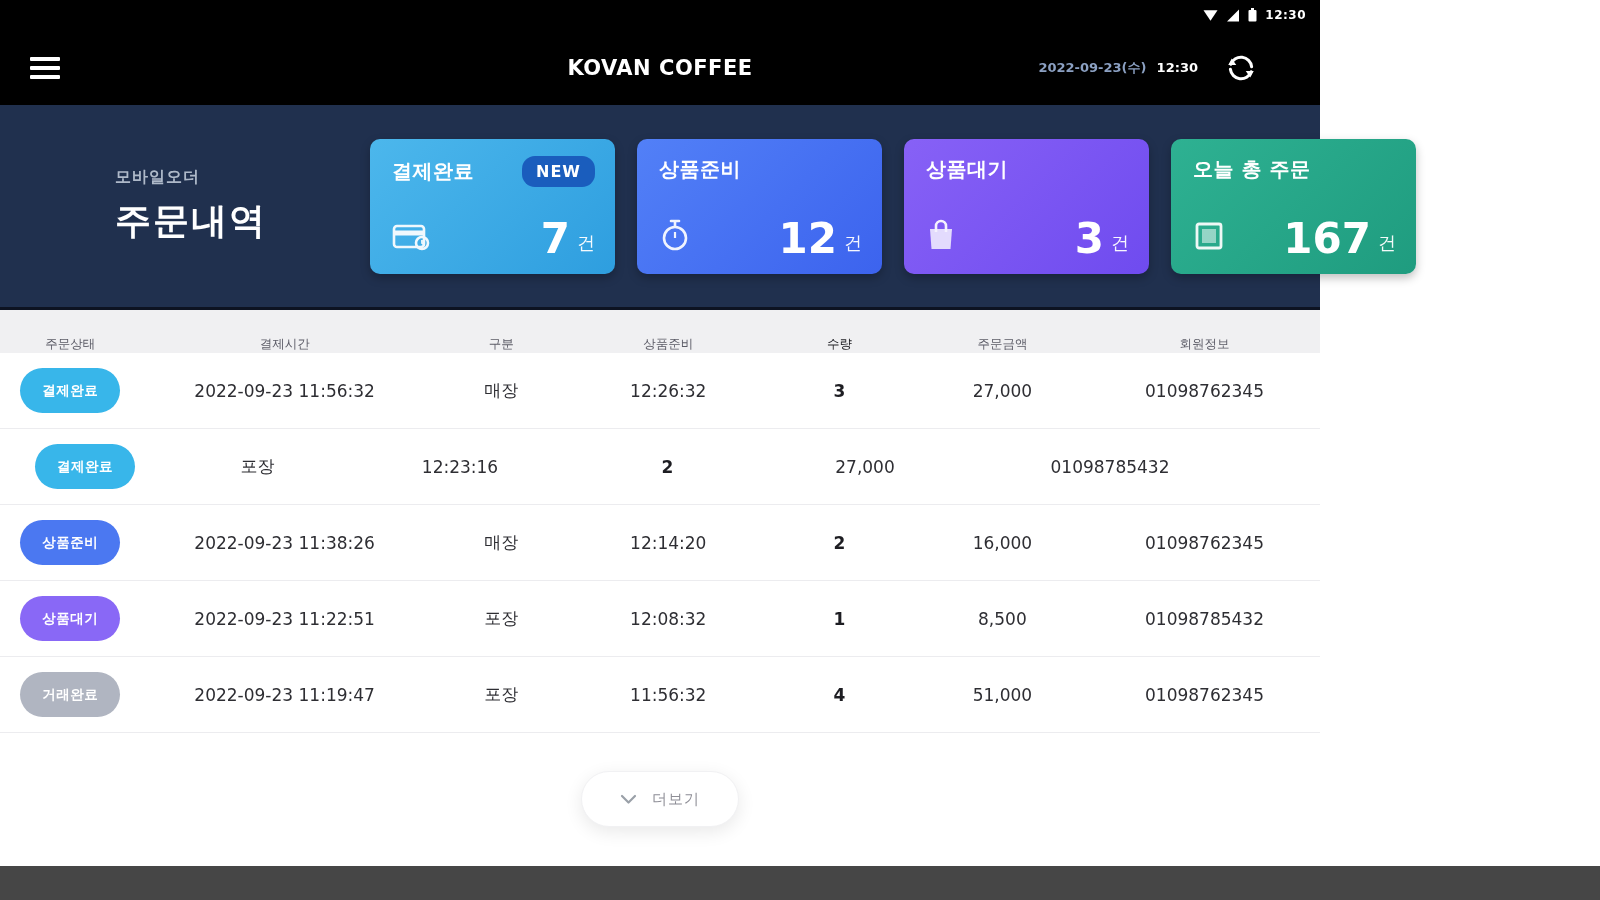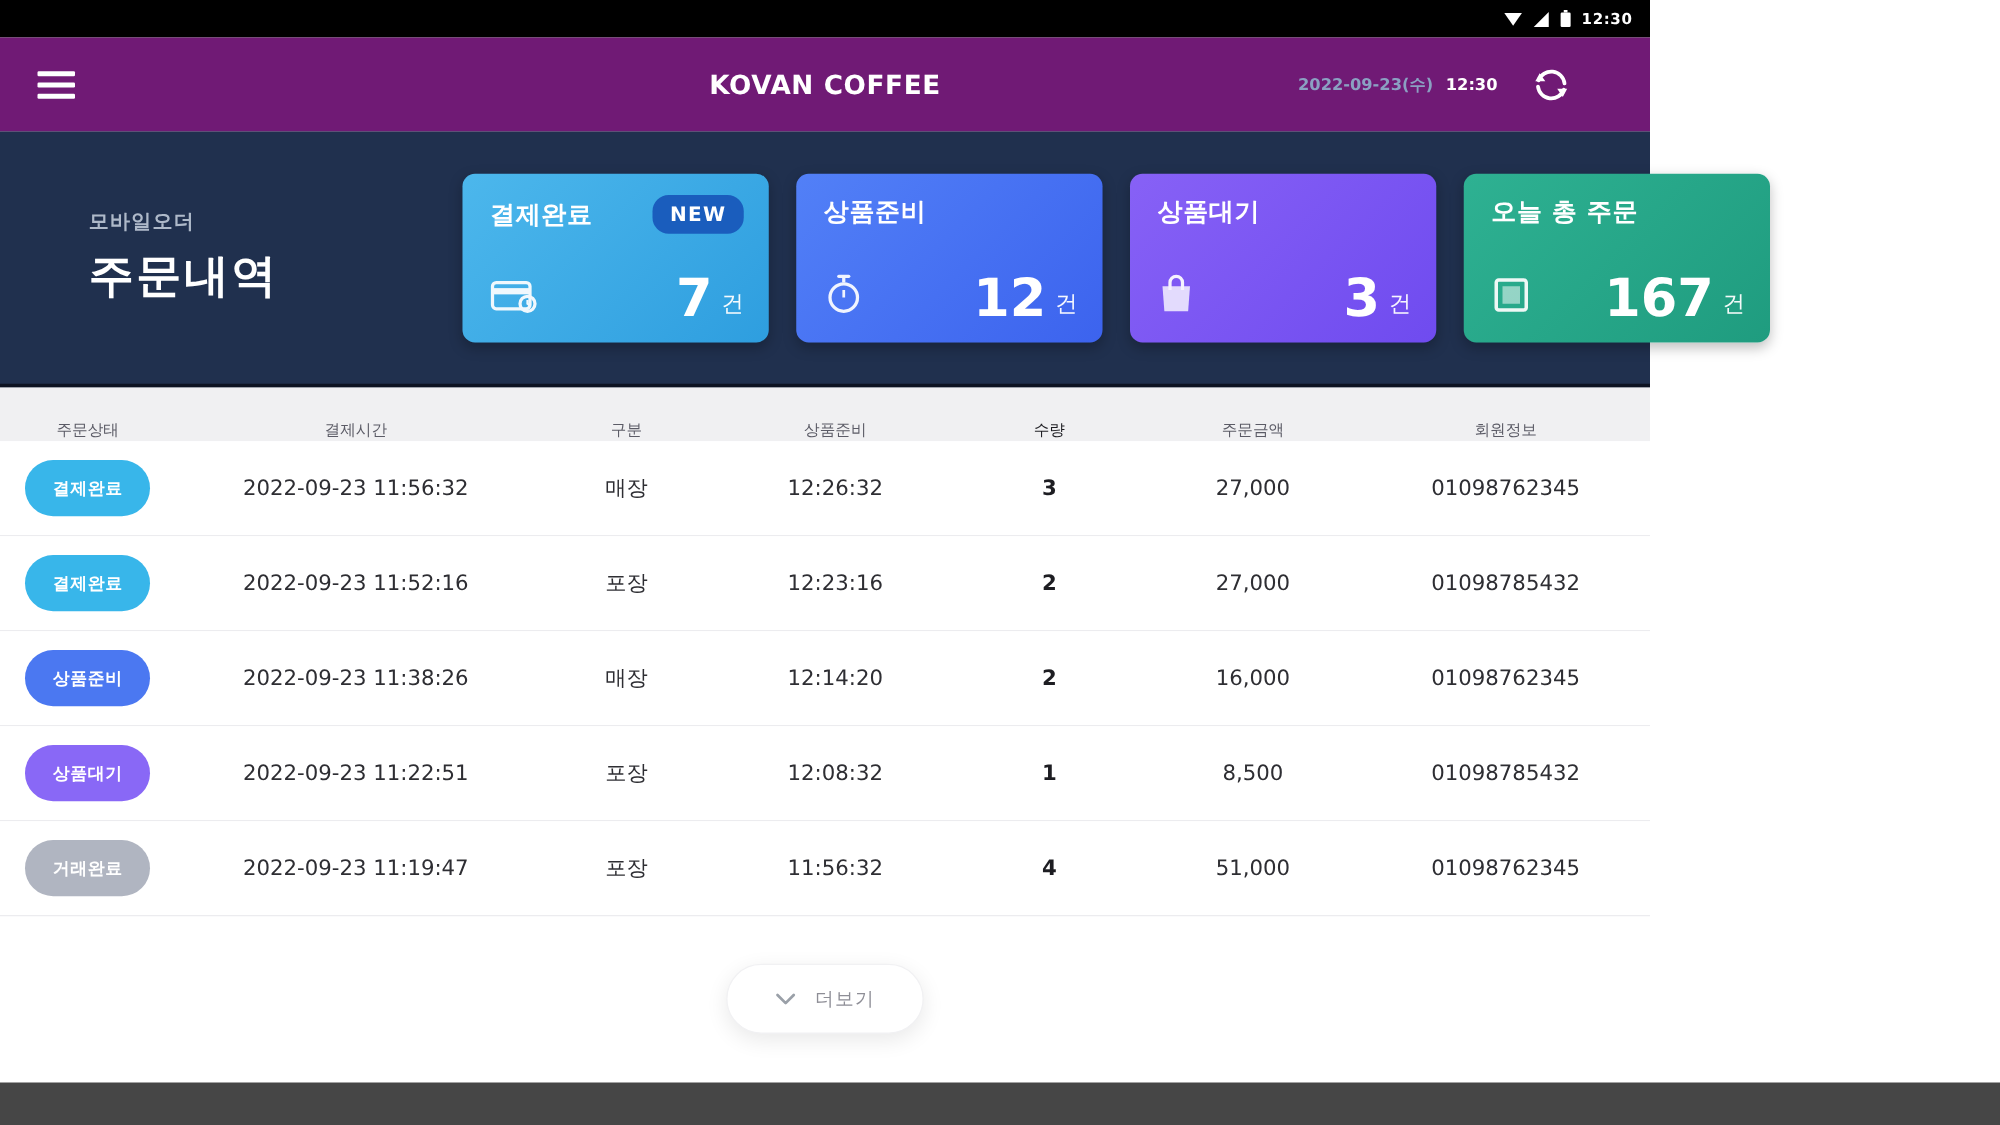--- a/index.html
+++ b/index.html
@@ -6,32 +6,32 @@
   html,body { width:1600px; height:900px; }
   body { font-family:"DejaVu Sans","Liberation Sans",sans-serif; background:#fff; position:relative; overflow:hidden; }
   .app { position:absolute; inset:0; width:1320px; height:900px; background:#fff; }
 
   
   .statusbar { height:30px; background:#000; display:flex; align-items:center; justify-content:flex-end; padding-right:14px; gap:8px; }
   .statusbar .sicon { display:flex; align-items:center; }
   .statusbar .time { color:#fff; font-size:12px; font-weight:bold; letter-spacing:.5px; }
 
   
-  .header { height:75px; background:#701a75; position:relative; display:flex; align-items:center; }
+  .header { height:75px; background:#000000; position:relative; display:flex; align-items:center; }
   .hamburger { position:absolute; left:30px; top:50%; transform:translateY(-50%); width:30px; height:22px; display:flex; flex-direction:column; justify-content:space-between; cursor:pointer; }
   .hamburger span { display:block; height:4px; background:#fff; border-radius:1px; }
   .htitle { position:absolute; left:50%; transform:translateX(-50%); color:#fff; font-size:21px; font-weight:bold; letter-spacing:.5px; white-space:nowrap; }
   .hdate { position:absolute; right:122px; top:50%; transform:translateY(-50%); font-size:13px; white-space:nowrap; }
   .hdate .d { color:#8ba0c2; font-weight:bold; }
   .hdate .t { color:#fff; font-weight:bold; margin-left:6px; }
   .refresh { position:absolute; right:62px; top:50%; transform:translateY(-50%); width:34px; height:34px; display:flex; align-items:center; justify-content:center; cursor:pointer; }
 
   
   .overview { height:205px; background:#20304e; border-bottom:3px solid #0d1322; display:flex; align-items:center; }
-  .ov-text { padding-left:71px; flex:0 0 370px; }
+  .ov-text { padding-left:115px; flex:0 0 370px; }
   .ov-sub { color:#aeb9c9; font-size:16px; font-weight:bold; margin-bottom:9px; letter-spacing:1px; }
   .ov-title { color:#fff; font-size:36px; font-weight:bold; letter-spacing:2px; }
   .cards { display:flex; gap:22px; margin-left:auto; margin-right:66px; }
   .card { width:245px; height:135px; border-radius:10px; padding:17px 20px 16px 22px; display:flex; flex-direction:column; color:#fff; cursor:pointer;
           background:linear-gradient(135deg, var(--from), var(--to)); box-shadow:0 4px 10px rgba(0,0,0,.25); }
   .card-top { display:flex; align-items:center; justify-content:space-between; }
   .card-label { font-size:20px; font-weight:bold; letter-spacing:.5px; }
   .new-badge { background:#1a5dbd; color:#fff; font-size:16px; font-weight:bold; letter-spacing:1px; padding:6px 14px; border-radius:13px; }
   .card-bottom { margin-top:auto; display:flex; align-items:flex-end; justify-content:space-between; }
   .card-icon { opacity:.92; margin-bottom:2px; }
@@ -213,21 +213,20 @@
     <div class="c c4">12:26:32</div>
     <div class="c c5">3</div>
     <div class="c c6">27,000</div>
     <div class="c c7">01098762345</div>
   </div>
 
   <div class="trow">
     <div class="c c1">
         <span class="pill" style="background-color: rgb(56, 182, 234);">결제완료</span>
       </div>
-    <div class="c c2">2022-09-23 11:52:16</div>
     <div class="c c3">포장</div>
     <div class="c c4">12:23:16</div>
     <div class="c c5">2</div>
     <div class="c c6">27,000</div>
     <div class="c c7">01098785432</div>
   </div>
 
   <div class="trow">
     <div class="c c1">
         <span class="pill" style="background-color: rgb(75, 120, 241);">상품준비</span>

